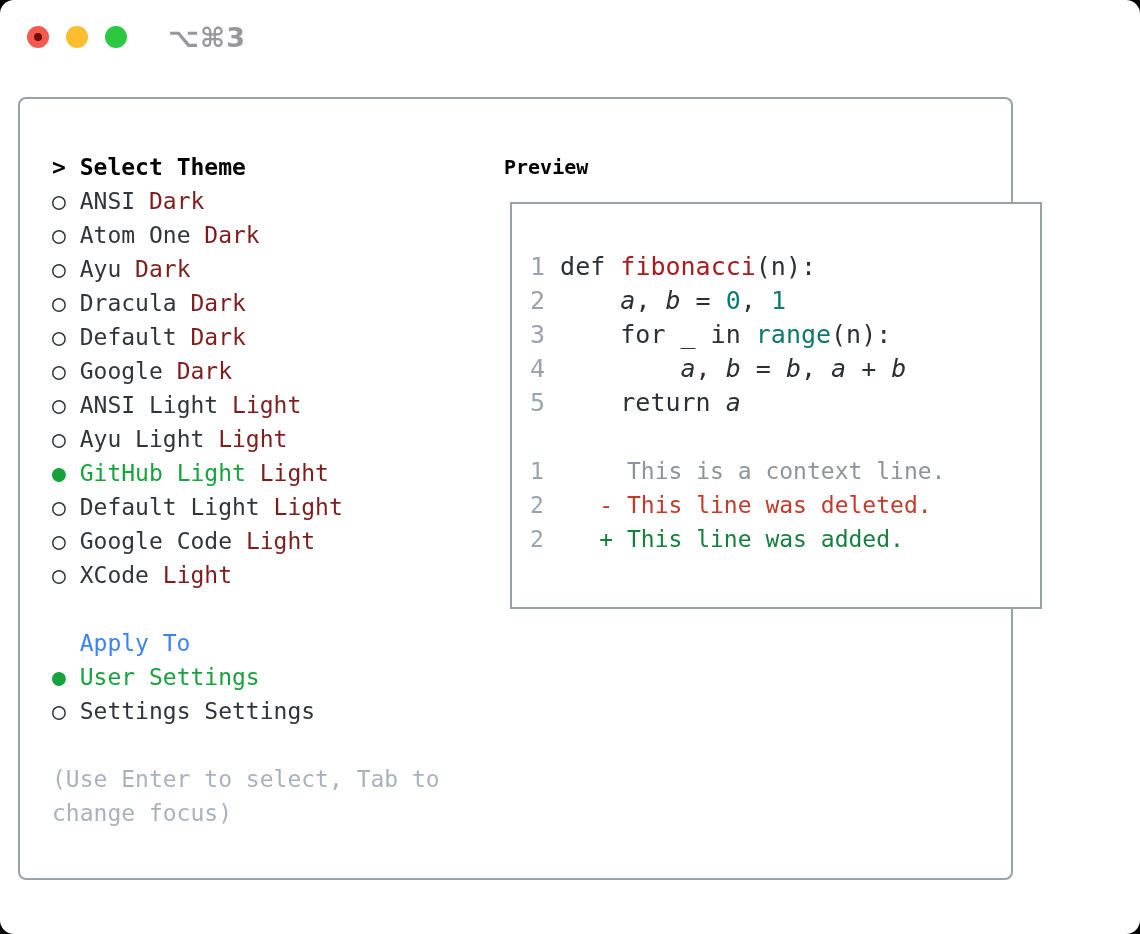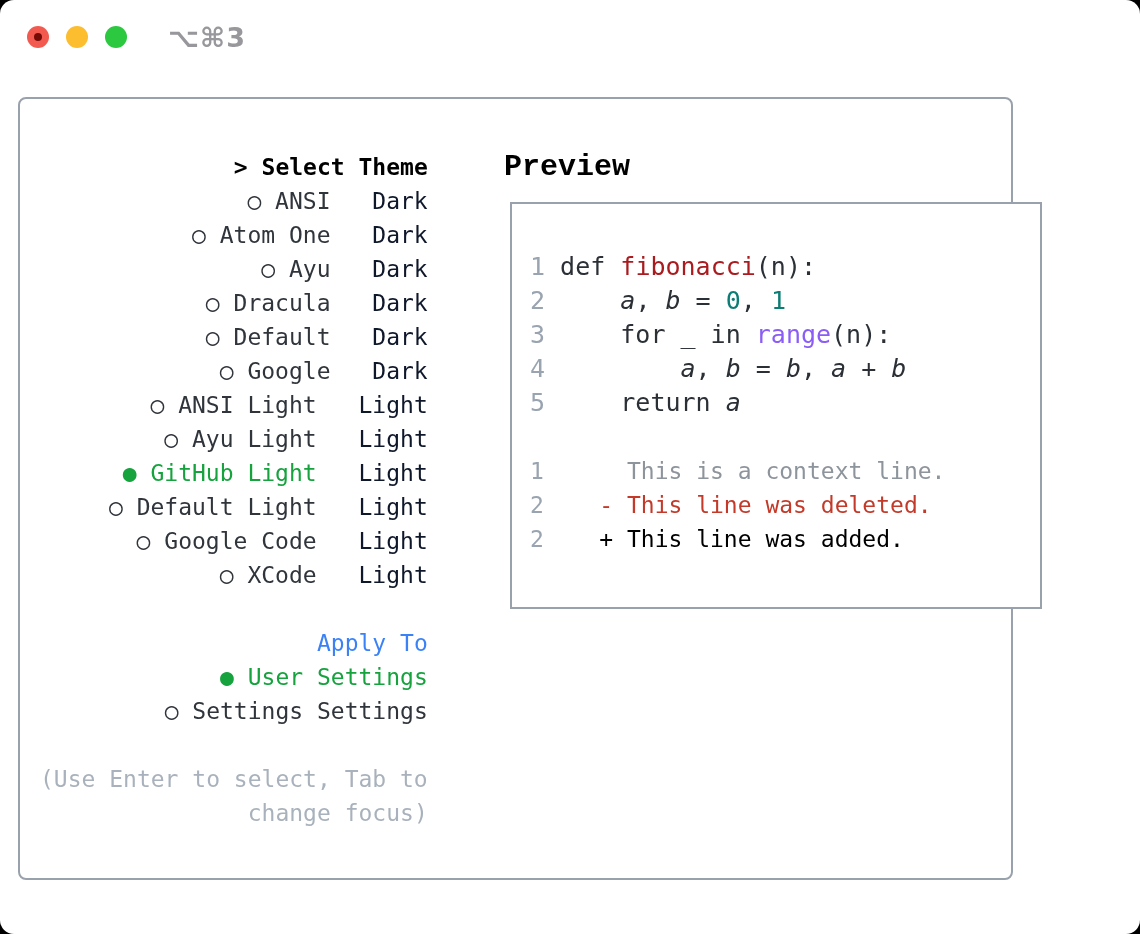--- a/index.html
+++ b/index.html
@@ -18,49 +18,49 @@
   .shortcut{
     position:absolute;left:168px;top:22px;font-size:27px;font-weight:600;
     color:#97979c;font-family:"DejaVu Sans",sans-serif;letter-spacing:1px;
   }
   
   .panel{
     position:absolute;left:18px;top:97px;width:995px;height:783px;
     border:2px solid #99a2ac;border-radius:8px;box-sizing:border-box;background:#fff;
   }
   .row{height:34px;line-height:34px;white-space:pre;font-size:23px;color:#30353c;}
-  .left-col{position:absolute;left:20px;top:51px;text-align:right;}
+  .left-col{position:absolute;left:32px;top:51px;}
   .title-row{font-weight:bold;color:#000;}
   .apply-title{color:#3b82f6;padding-left:2ch;}
   .hint{color:#a9b2bc;}
   .bullet{color:#30353c;}
   .theme-row.selected .bullet,.theme-row.selected .tname{color:#16a33e;}
   .apply-row.selected .bullet,.apply-row.selected .tname{color:#16a33e;}
-  .tag{color:#0f172a;margin-left:28px;}
+  .tag{color:#7f1d1d;}
   
   .preview-title{
     position:absolute;left:484px;top:51px;height:34px;line-height:34px;
-    font-size:30px;font-weight:bold;color:#000;white-space:pre;font-family:Liberation Mono, monospace;
+    font-size:20px;font-weight:bold;color:#000;white-space:pre;
   }
   .preview-box{
     position:absolute;left:490px;top:103px;width:532px;height:407px;
     border:2px solid #99a2ac;box-sizing:border-box;background:#fff;
     padding:46px 0 0 18px;overflow:hidden;
   }
   .code-row{font-size:25px;color:#2b3036;}
   .diff-row{font-size:23px;}
   .ln{color:#9aa4b0;}
   .tok-code{color:#2b3036;}
   .tok-func{color:#a91b1f;}
   .tok-num{color:#0c7d74;}
-  .tok-builtin{color:#8b5cf6;}
+  .tok-builtin{color:#0f766e;}
   .tok-var{color:#2b3036;font-style:italic;}
   .diff-context{color:#8d949c;}
   .diff-deleted{color:#c43a2a;}
-  .diff-added{color:#000000;}
+  .diff-added{color:#15803d;}
 </style>
 </head>
 <body>
 
 <div class="window">
 
   <div class="titlebar">
     <span class="light red">
         <span class="dot"></span>
       </span>

